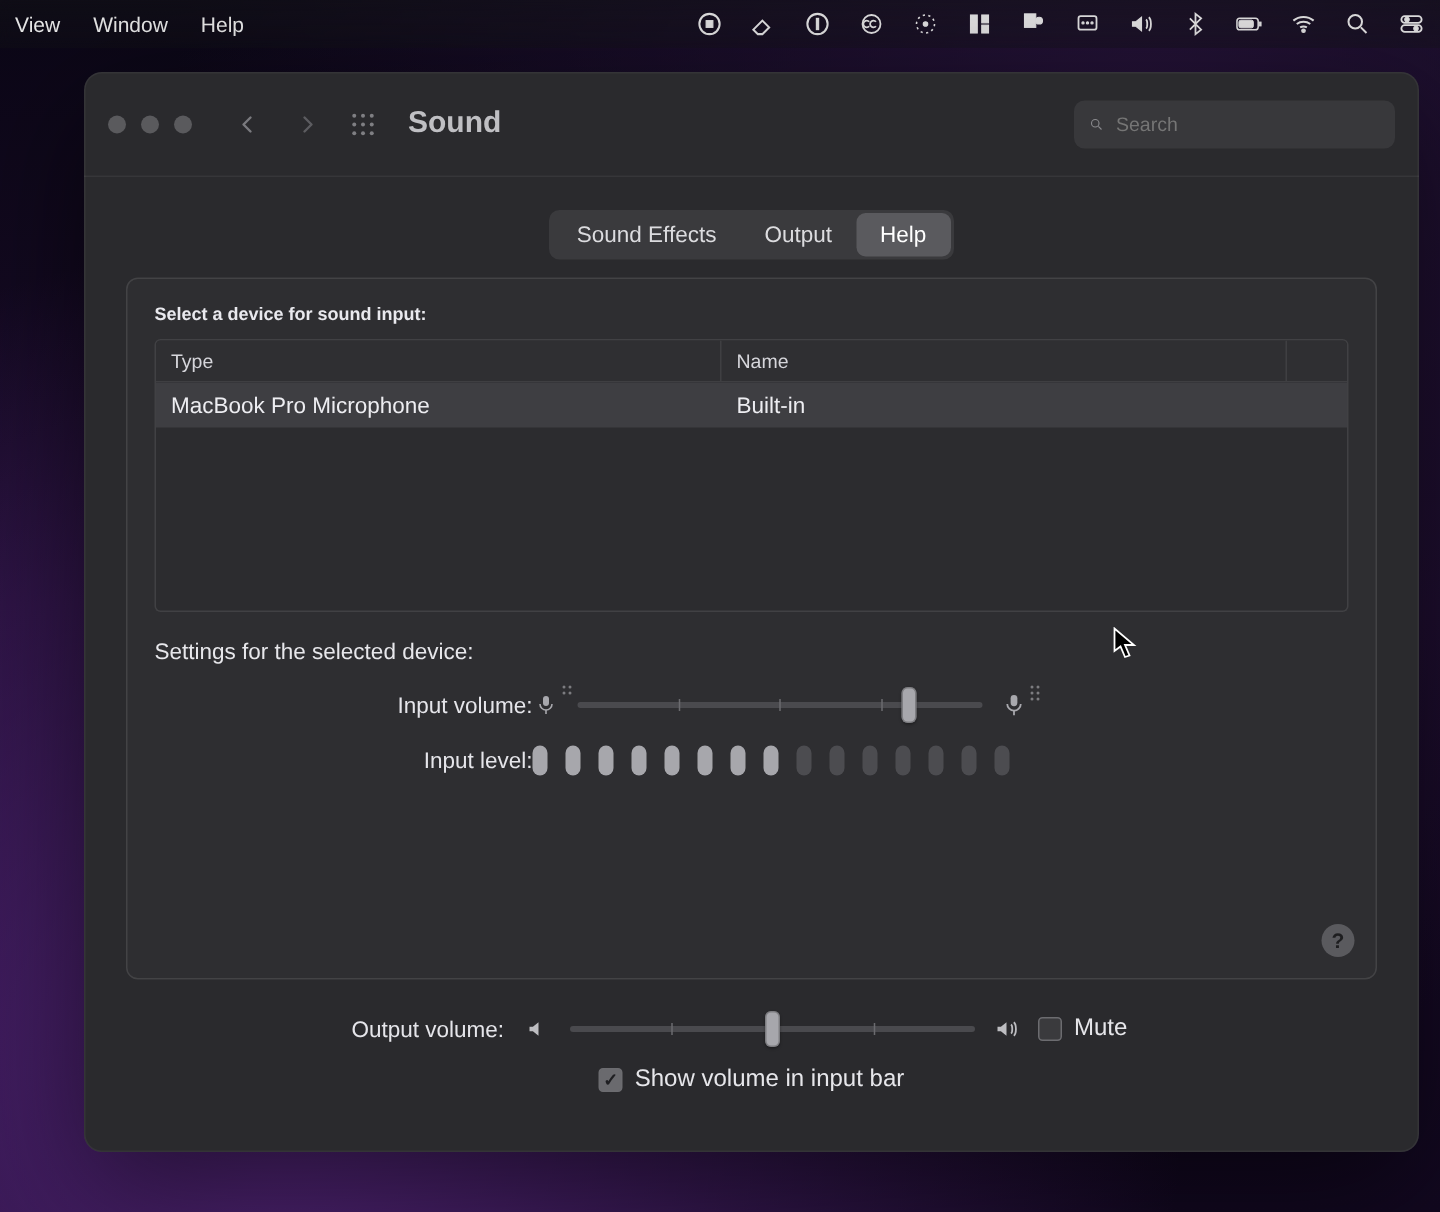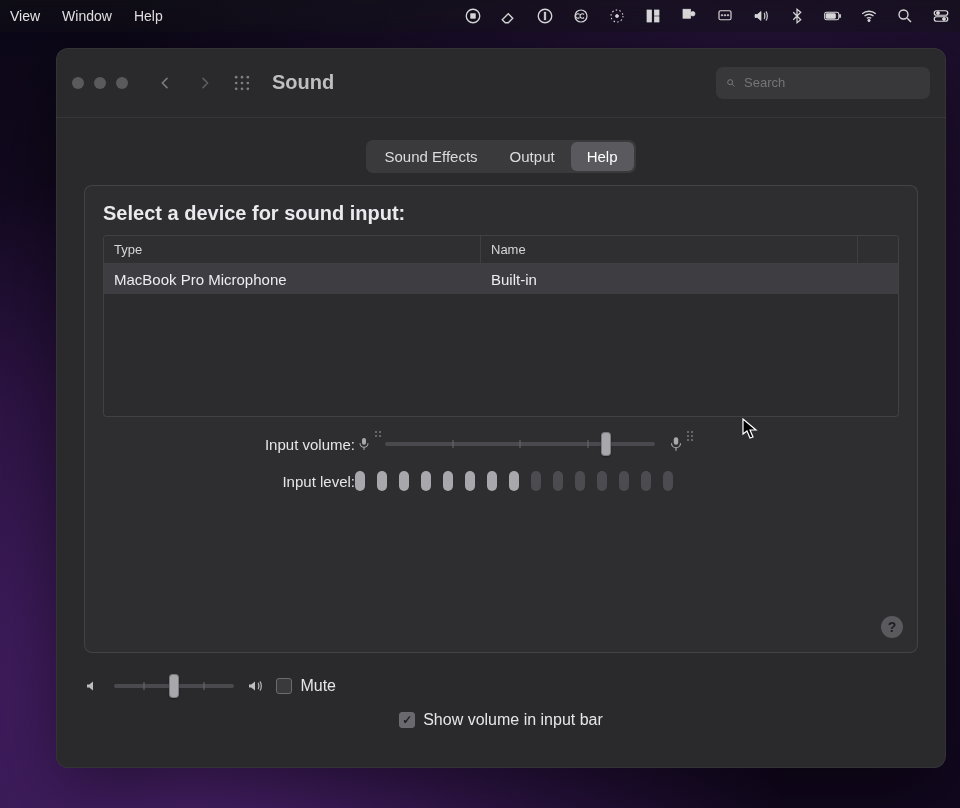--- a/index.html
+++ b/index.html
@@ -57,21 +57,21 @@
   .content { padding: 22px 28px 16px 28px; }
 
   
   .tabs { display: flex; justify-content: center; margin-bottom: 12px; }
   .seg { display: inline-flex; background: #3a3a3d; border-radius: 7px; padding: 2px; }
   .seg button { appearance: none; border: 0; background: transparent; color: #dcdcdf; font-size: 15px; padding: 6px 16px; border-radius: 6px; }
   .seg button.active { background: #5a5a5e; color: #fff; }
 
   
   .panel { border: 1px solid rgba(255,255,255,.10); border-radius: 8px; padding: 16px 18px 18px; background: rgba(255,255,255,0.02); height: 468px; position: relative; }
-  .panel h3 { font-size: 20px; font-weight: 700; color: #e9e9ee; margin-bottom: 10px; }
+  .panel h3 { font-size: 12px; font-weight: 700; color: #e9e9ee; margin-bottom: 10px; }
 
   
   .table { border: 1px solid rgba(255,255,255,.10); border-radius: 4px; overflow: hidden; height: 182px; background: #2c2c2f; }
   .thead, .trow { display: grid; grid-template-columns: 1fr 1fr 40px; align-items: center; }
   .thead { height: 28px; background: #2f2f32; color: #d6d6db; font-size: 13px; border-bottom: 1px solid rgba(255,255,255,.08); }
   .thead .cell { padding: 0 10px; border-right: 1px solid rgba(255,255,255,.08); height: 100%; display: flex; align-items: center; }
   .thead .cell:last-child { border-right: 0; }
   .trow { height: 30px; color: #ededf1; font-size: 15px; }
   .trow .cell { padding: 0 10px; }
   .trow.selected { background: #3e3e42; }
@@ -286,20 +286,21 @@
         </div>
         <div class="body">
           <div class="trow selected">
             <div class="cell">MacBook Pro Microphone</div>
             <div class="cell">Built-in</div>
             <div class="cell"></div>
           </div>
         </div>
       </div>
 
+      <div class="subhead">Settings for the selected device:</div>
 
       <div class="formrow">
         <div class="label">Input volume:</div>
         <div class="slider-wrap">
           <span class="mic small">
             <svg viewBox="0 0 24 24" fill="currentColor">
                 <rect x="9" y="3" width="6" height="10" rx="3"></rect>
                 <path d="M6 11a6 6 0 0012 0" stroke="currentColor" stroke-width="1.6" fill="none"></path>
                 <path d="M12 17v4" stroke="currentColor" stroke-width="1.6"></path>
               </svg>
@@ -359,20 +360,21 @@
               <span class="lseg"></span>
             </div>
         </div>
       </div>
 
       <span class="helpbtn">?</span>
     </div>
 
     <div class="bottom">
       <div class="row1">
+        <div class="label">Output volume:</div>
         <div class="ctrls">
           <span class="spk">
               <svg viewBox="0 0 24 24" fill="currentColor">
                 <path d="M4 10v4h3l5 4V6L7 10H4z"></path>
               </svg>
             </span>
           <div class="track" style="width: 270px;">
             <div class="bar">
               <div class="ticks">
                 <span class="tick" style="left:25%"></span>

